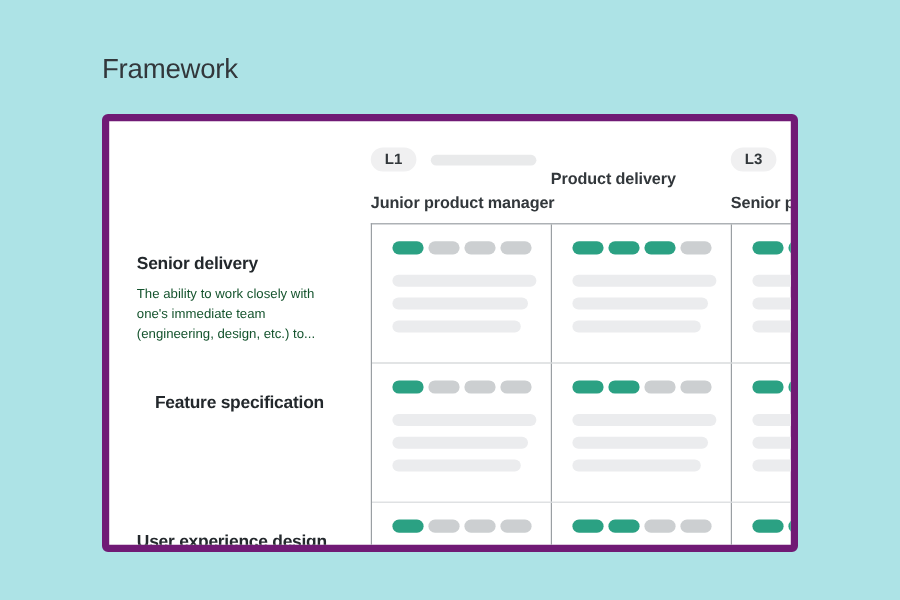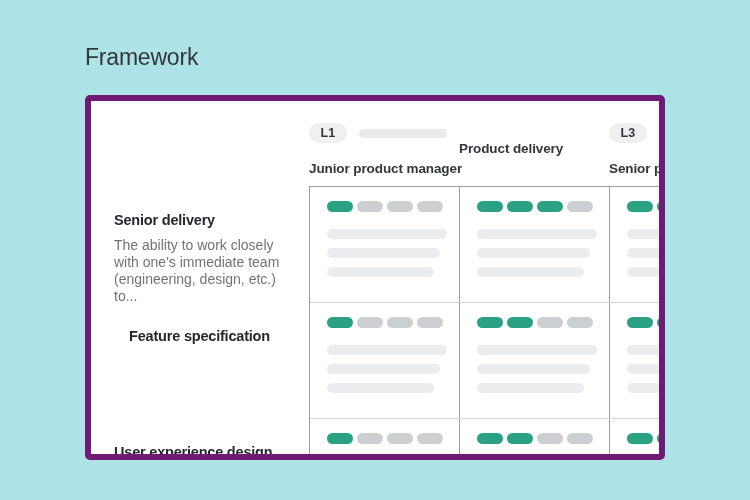--- a/index.html
+++ b/index.html
@@ -119,23 +119,23 @@
   .skill-title {
     font-size: 14.5px;
     font-weight: 700;
     color: #23282c;
     letter-spacing: -0.2px;
     padding-top: 16px;
   }
 
   .skill-desc {
     margin-top: 9px;
-    font-size: 14px;
+    font-size: 11px;
     line-height: 17px;
-    color: #737373;
+    color: #14532d;
   }
 
   
   .matrix {
     position: absolute;
     left: 218px;
     top: 85px;
     width: 362px;
     height: 280px;
     border-top: 1px solid #9a9fa3;

